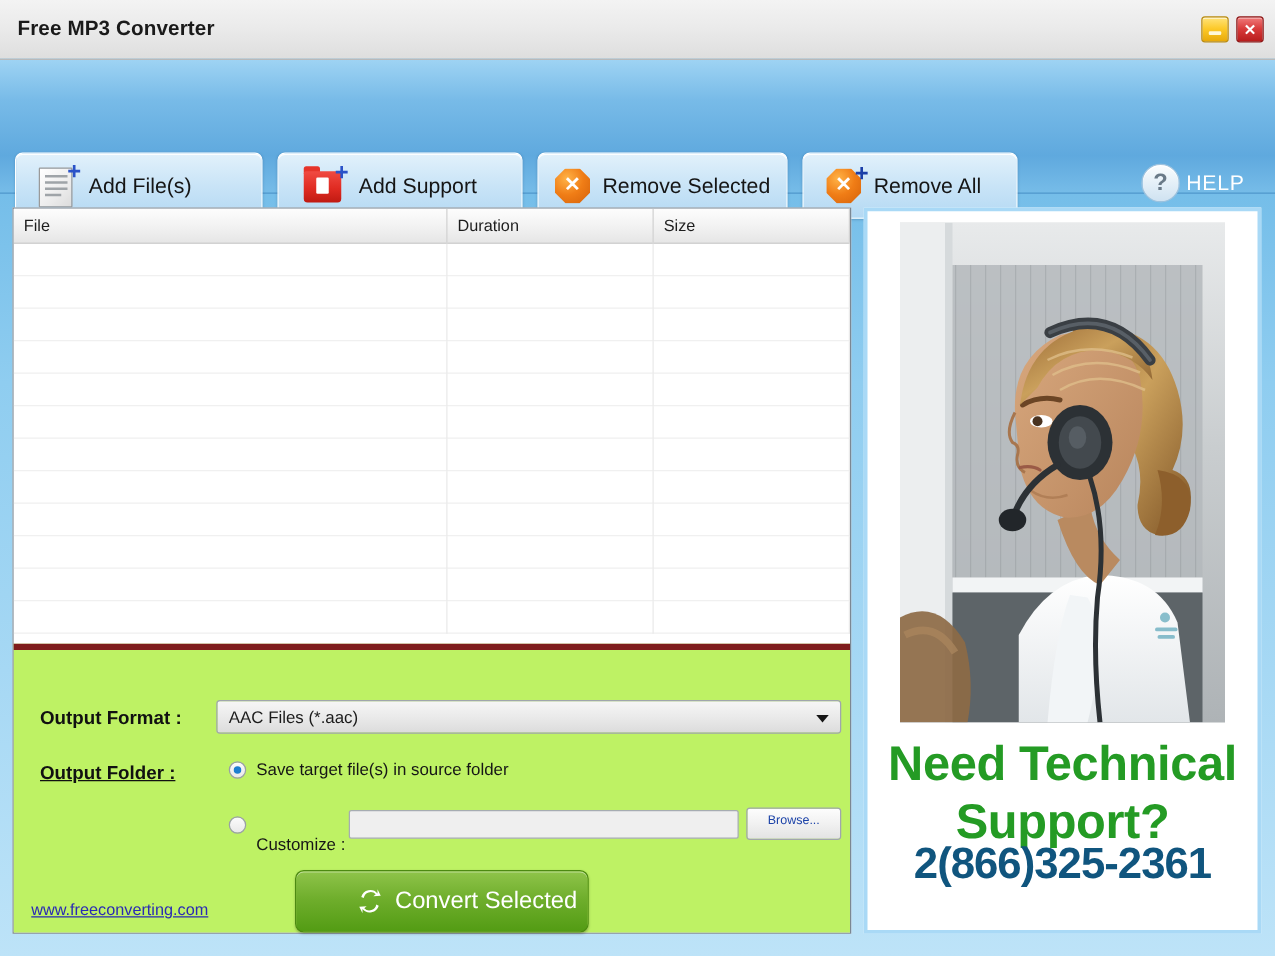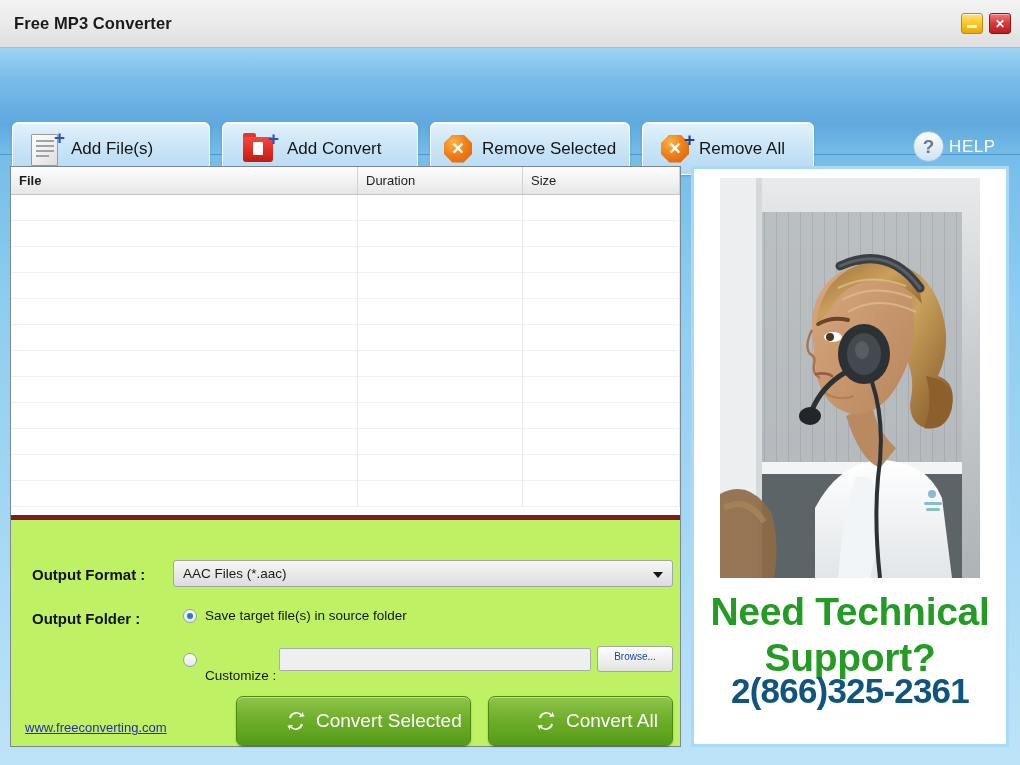--- a/index.html
+++ b/index.html
@@ -245,21 +245,21 @@
     background: linear-gradient(180deg, #fdfdfd 0%, #f2f2f2 52%, #e6e6e6 100%);
     border-bottom: 1px solid #c3c3c3;
   }
   #fl-header .hc {
     font-size: 13px;
     color: #1d1d1d;
     padding: 6px 0 0 8px;
     border-right: 1px solid #d2d2d2;
     height: 27px;
   }
-  .col-file { width: 347px; font-weight: bold; }
+  .col-file { width: 347px; }
   .col-dur  { width: 165px; }
   .col-size { width: 157px; }
 
   #fl-body { position: relative; height: 320px; }
   #fl-body .row {
     display: flex;
     height: 26px;
     border-bottom: 1px solid #f0f0f0;
   }
   #fl-body .row .cc {
@@ -276,21 +276,21 @@
     border-top: 5px solid #7f1d1d;
   }
 
   .opt-label {
     position: absolute;
     font-size: 15px;
     font-weight: bold;
     color: #111111;
   }
   #lbl-format { left: 21px; top: 46px; }
-  #lbl-folder { left: 21px; top: 90px; }
+  #lbl-folder { left: 21px; top: 90px; text-decoration: underline; }
 
   #format-select {
     position: absolute;
     left: 162px; top: 40px;
     width: 500px; height: 27px;
     background: linear-gradient(180deg, #f6f6f6 0%, #eaeaea 50%, #dcdcdc 100%);
     border: 1px solid #a0a6ac;
     border-radius: 3px;
     cursor: pointer;
   }
@@ -459,21 +459,21 @@
       <span class="lbl">Add File(s)</span>
     </div>
 
     <div class="tbtn" id="tb-addfolder">
       <span class="ico icon-folder">
         <span class="tab"></span>
         <span class="fld"></span>
         <span class="pg"></span>
         <span class="plus-blue">+</span>
       </span>
-      <span class="lbl">Add Convert</span>
+      <span class="lbl">Add Support</span>
     </div>
 
     <div class="tbtn" id="tb-removesel">
       <span class="ico icon-x">
         <span class="oct"></span>
       </span>
       <span class="lbl">Remove Selected</span>
     </div>
 
     <div class="tbtn" id="tb-removeall">
@@ -588,29 +588,20 @@
       <div class="greenbtn" id="btn-convert-sel">
         <span class="sync-icon">
           <svg width="26" height="26" viewBox="0 0 26 26" aria-hidden="true">
             <path d="M6 9.5 A7.5 7.5 0 0 1 19 6.8 L19 3.4 L21.6 8.6 L15.7 9 L17.6 7.4 A5.6 5.6 0 0 0 8 10.4 Z" fill="#ffffff"></path>
             <path d="M20 16.5 A7.5 7.5 0 0 1 7 19.2 L7 22.6 L4.4 17.4 L10.3 17 L8.4 18.6 A5.6 5.6 0 0 0 18 15.6 Z" fill="#ffffff"></path>
           </svg>
         </span>
         <span class="glbl">Convert Selected</span>
       </div>
 
-      <div class="greenbtn" id="btn-convert-all">
-        <span class="sync-icon">
-          <svg width="26" height="26" viewBox="0 0 26 26" aria-hidden="true">
-            <path d="M6 9.5 A7.5 7.5 0 0 1 19 6.8 L19 3.4 L21.6 8.6 L15.7 9 L17.6 7.4 A5.6 5.6 0 0 0 8 10.4 Z" fill="#ffffff"></path>
-            <path d="M20 16.5 A7.5 7.5 0 0 1 7 19.2 L7 22.6 L4.4 17.4 L10.3 17 L8.4 18.6 A5.6 5.6 0 0 0 18 15.6 Z" fill="#ffffff"></path>
-          </svg>
-        </span>
-        <span class="glbl">Convert All</span>
-      </div>
 
       <a id="site-link">www.freeconverting.com</a>
     </div>
   </div>
 
   <div id="ad-panel">
 
     <div id="ad-photo">
       <svg width="260" height="400" viewBox="0 0 260 400" aria-hidden="true">
         <defs>

